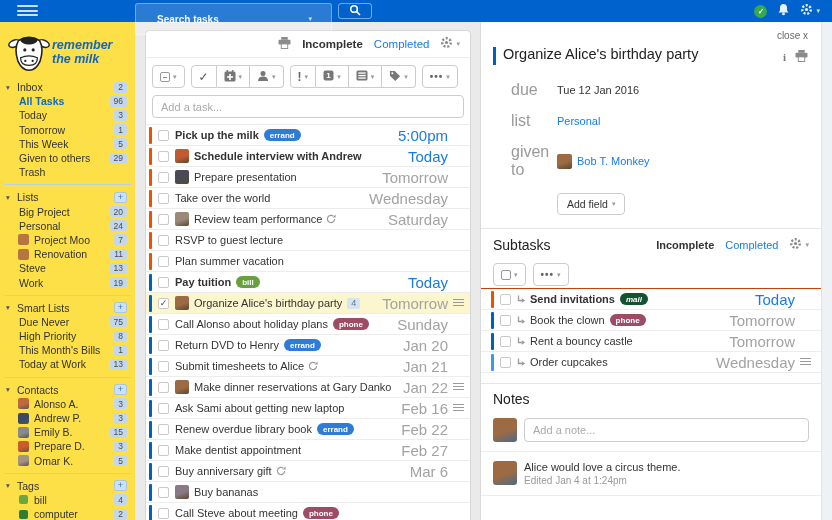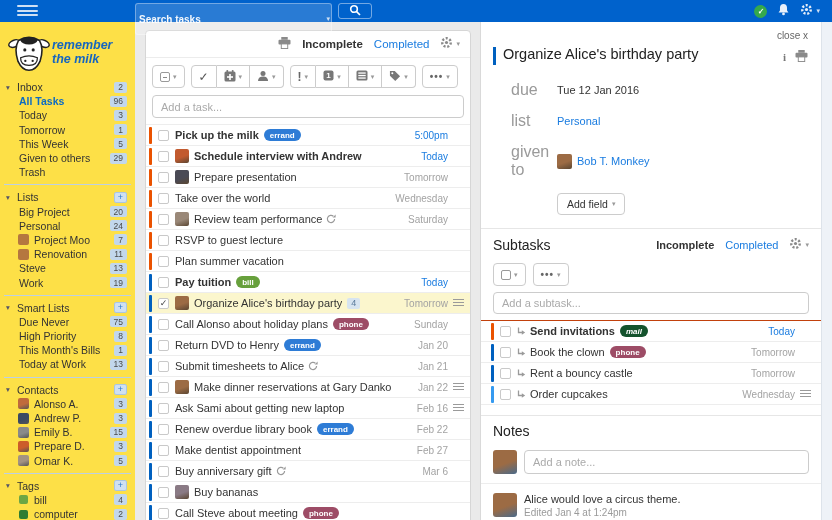--- a/index.html
+++ b/index.html
@@ -3,21 +3,21 @@
 <meta charset="utf-8">
 <style>
   html,body{margin:0;padding:0;width:832px;height:520px;overflow:hidden;background:#eaeaea;
     font-family:"Liberation Sans",sans-serif;-webkit-font-smoothing:antialiased;}
   *{box-sizing:border-box;}
   
   .topbar{position:absolute;left:0;top:0;width:832px;height:22px;background:#0062cc;z-index:10;}
   .hamburger{position:absolute;left:17px;top:5px;width:21px;height:12px;cursor:pointer;}
   .hamburger i{display:block;height:2.2px;background:#cfe0f4;margin-bottom:2.4px;border-radius:1px;}
   .search-field{position:absolute;left:135px;top:3px;width:197px;height:32px;background:rgba(255,255,255,.16);
-    border:1px solid rgba(255,255,255,.35);border-radius:3px;display:flex;align-items:center;padding:0 1px;}
+    border:1px solid rgba(255,255,255,.35);border-radius:3px;display:flex;align-items:center;padding:0 19px;}
   .search-field input{flex:1;background:transparent;border:none;outline:none;color:#fff;font-size:10px;
     font-weight:bold;font-family:"Liberation Sans",sans-serif;}
   .search-field input::placeholder{color:rgba(255,255,255,.95);opacity:1;}
   .search-caret{color:#cfe0f4;font-size:7px;margin-left:4px;}
   .search-btn{position:absolute;left:338px;top:3px;width:34px;height:16px;border:1px solid rgba(255,255,255,.45);
     border-radius:3px;display:flex;align-items:center;justify-content:center;cursor:pointer;}
   .topbar-right{position:absolute;right:12px;top:0;height:22px;display:flex;align-items:center;gap:10px;}
   .sync-ok{width:13px;height:13px;border-radius:50%;background:#35a94c;color:#fff;font-size:8px;
     display:flex;align-items:center;justify-content:center;font-weight:bold;}
   
@@ -69,21 +69,21 @@
   .pbar{width:3px;height:17px;border-radius:1px;margin-right:6px;flex:none;}
   .cbx{width:11px;height:11px;border:1px solid #c9c9c9;border-radius:2px;background:#fff;flex:none;
     margin-right:6px;display:flex;align-items:center;justify-content:center;font-size:9px;color:#444;}
   .avatar14{width:14px;height:14px;border-radius:2px;margin-right:5px;flex:none;}
   .tname{font-size:11px;color:#333;white-space:nowrap;overflow:hidden;}
   .tname.bold{font-weight:bold;}
   .tagpill{font-size:8px;color:#fff;border-radius:7px;padding:1.5px 6px;margin-left:5px;font-weight:bold;flex:none;}
   .cntbadge{background:#d7e4f0;color:#5a7a9a;font-size:9px;border-radius:2px;padding:0.5px 4px;margin-left:5px;flex:none;}
   .rep-ic{margin-left:4px;flex:none;display:flex;}
   .sub-ic{margin-right:4px;flex:none;display:flex;}
-  .tdue{margin-left:auto;font-size:10px;color:#a3a3a3;flex:none;padding-left:6px;}
+  .tdue{margin-left:auto;font-size:15px;color:#a3a3a3;flex:none;padding-left:6px;}
   .tdue.blue{color:#1a7ce0;}
   .notes-slot{width:16px;flex:none;display:flex;justify-content:flex-end;}
   .notes-ic{width:11px;height:8px;background:repeating-linear-gradient(#9a9a9a 0 1.1px,transparent 1.1px 3.2px);}
   
   .detail{position:absolute;left:480px;top:22px;width:341px;bottom:0;background:#fff;
     border-left:1px solid #d9d9d9;overflow:hidden;}
   .close-row{text-align:right;padding:8px 13px 0;font-size:10px;color:#666;}
   .close-row span{cursor:pointer;}
   .dtitle-row{display:flex;align-items:flex-start;padding:5px 13px 0 12px;}
   .dbar{width:3px;height:18px;background:#0060bf;margin:1px 7px 0 0;flex:none;}
@@ -648,23 +648,20 @@
       </div>
     </div>
     <div class="tgroup">
       <div class="tbtn">
         <span class="dots">•••</span>
         <span class="caret">▾</span>
       </div>
     </div>
   </div>
 
-  <div class="add-input-wrap" style="margin:4px 12px 6px;">
-    <input style="height: 22px;" placeholder="Add a subtask...">
-  </div>
 
   <div class="sub-rows" id="subtask-list" style="border-top:1px solid #c2410c;">
       <div class="trow">
         <span class="pbar" style="background: rgb(234, 82, 0);"></span>
         <span class="cbx"></span>
         <span class="sub-ic">
           <svg width="9" height="9" viewBox="0 0 9 9">
             <path d="M1.5 0.5v5h4" fill="none" stroke="#9a9a9a" stroke-width="1.3"></path>
             <path d="M4.8 3.2l3.4 2.3-3.4 2.3z" fill="#9a9a9a"></path>
           </svg>

